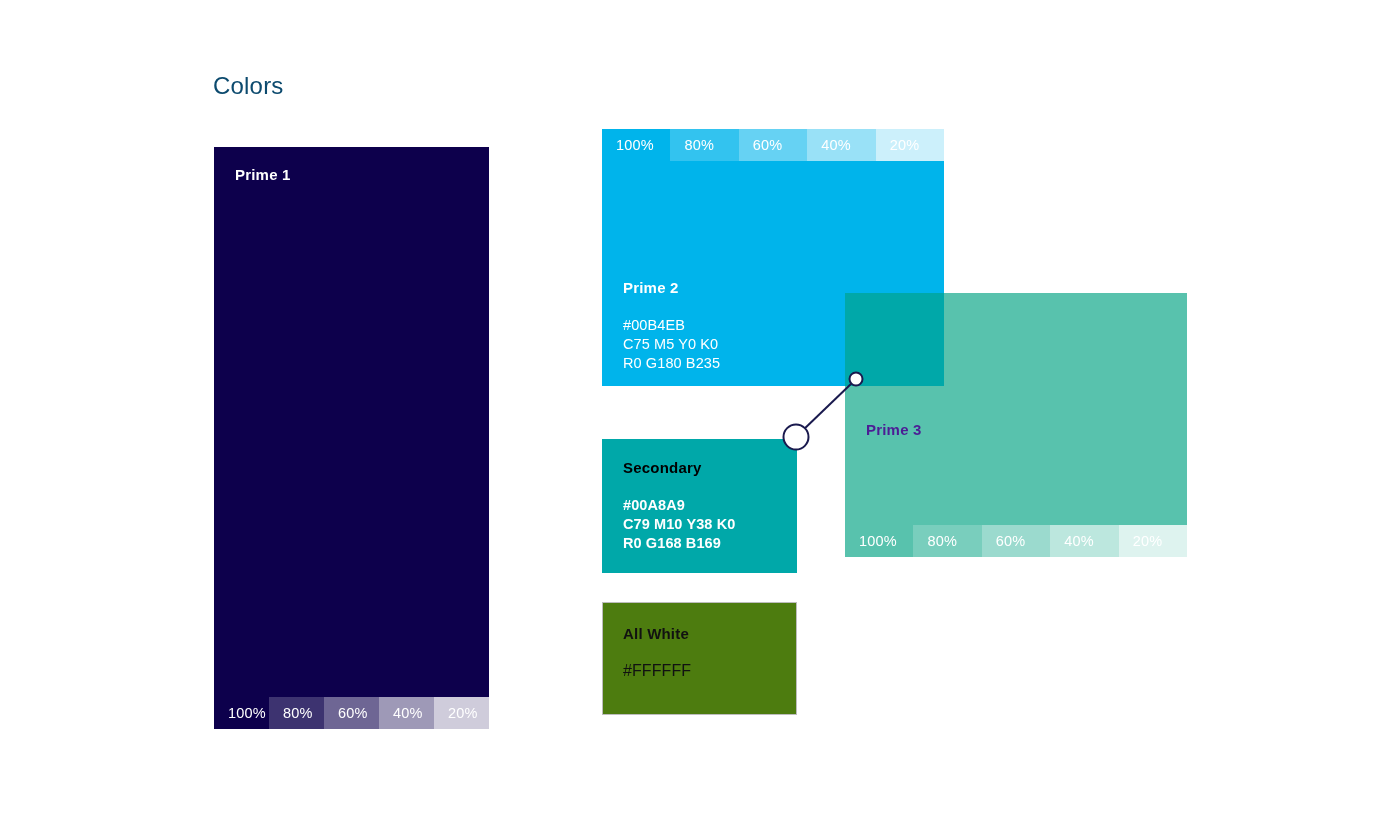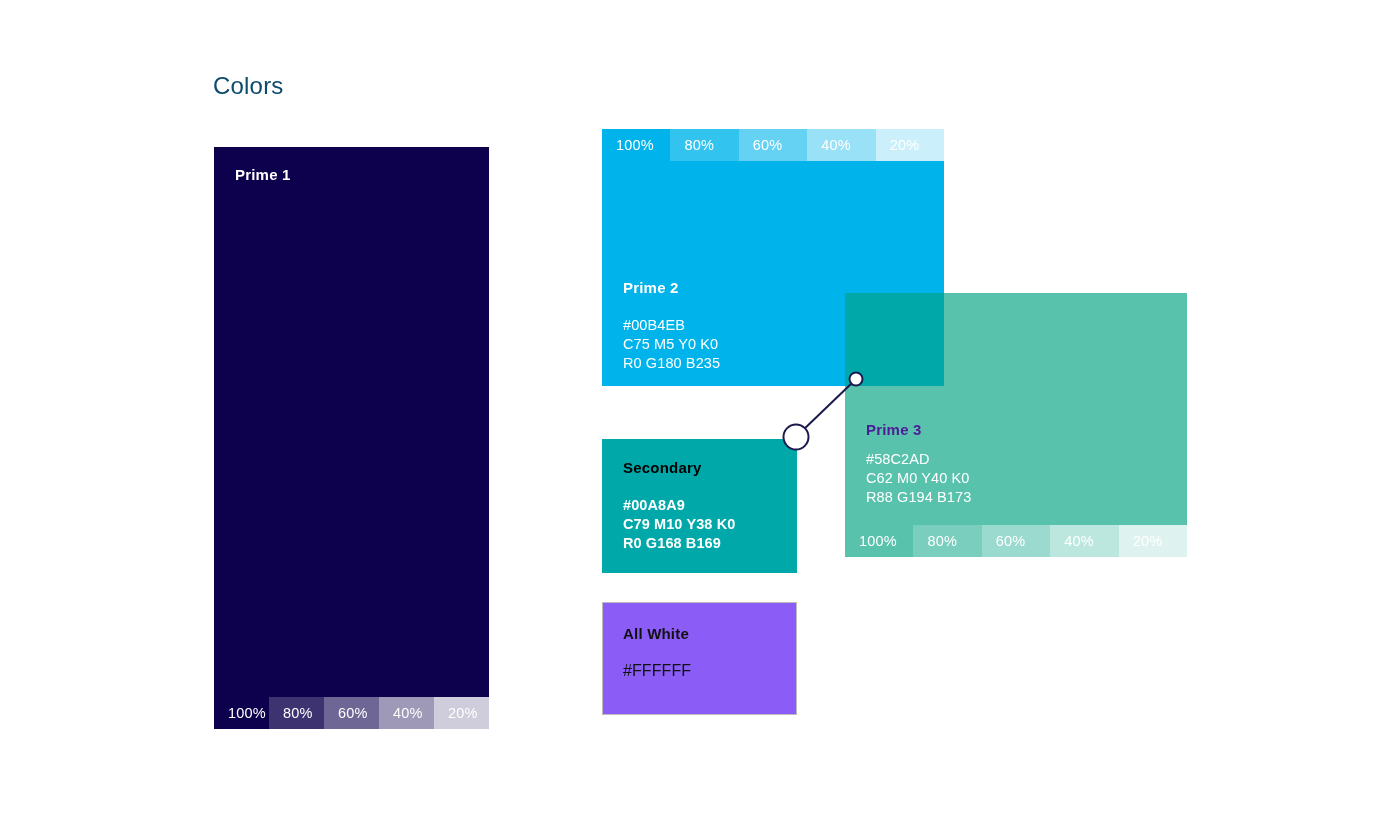--- a/index.html
+++ b/index.html
@@ -112,21 +112,21 @@
   
   #neutrals {
     position: absolute;
     left: 602px; top: 602px;
     width: 390px; height: 113px;
     display: flex;
   }
   .neutral { position: relative; height: 100%; }
   #neutral-white {
     width: 195px;
-    background: #8b5cf6;
+    background: #4d7c0f;
     border: 1px solid #bdbdbd;
   }
   #neutral-black {
     width: 195px;
     background: #000000;
   }
   .neutral .n-name {
     position: absolute;
     left: 20px; top: 22px;
     font-size: 15px; font-weight: 700;
@@ -173,23 +173,20 @@
       <div class="tint" style="background:#CCF0FB">20%</div>
     </div>
     <div class="sw-name">Prime 2</div>
     <div class="sw-specs">#00B4EB
 C75 M5 Y0 K0
 R0 G180 B235</div>
   </div>
 
   <div class="swatch" id="prime3">
     <div class="sw-name">Prime 3</div>
-    <div class="sw-specs">#58C2AD
-C62 M0 Y40 K0
-R88 G194 B173</div>
     <div class="tints">
       <div class="tint" style="background:#58C2AD">100%</div>
       <div class="tint" style="background:#79CEBD">80%</div>
       <div class="tint" style="background:#9BDACE">60%</div>
       <div class="tint" style="background:#BCE7DE">40%</div>
       <div class="tint" style="background:#DEF3EF">20%</div>
     </div>
   </div>
 
   <div id="overlap-p2-p3"></div>

